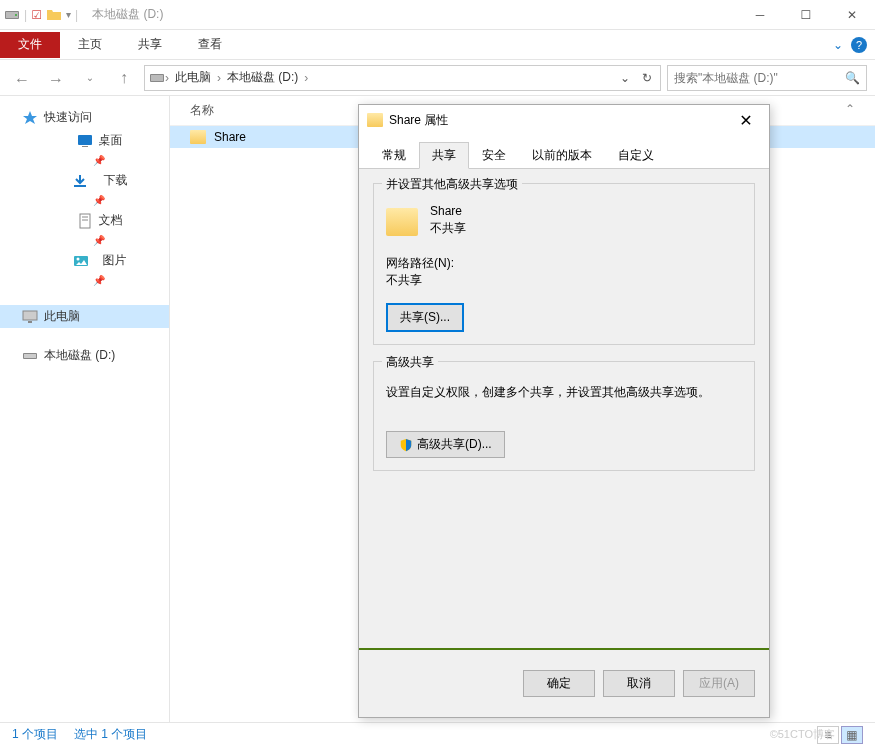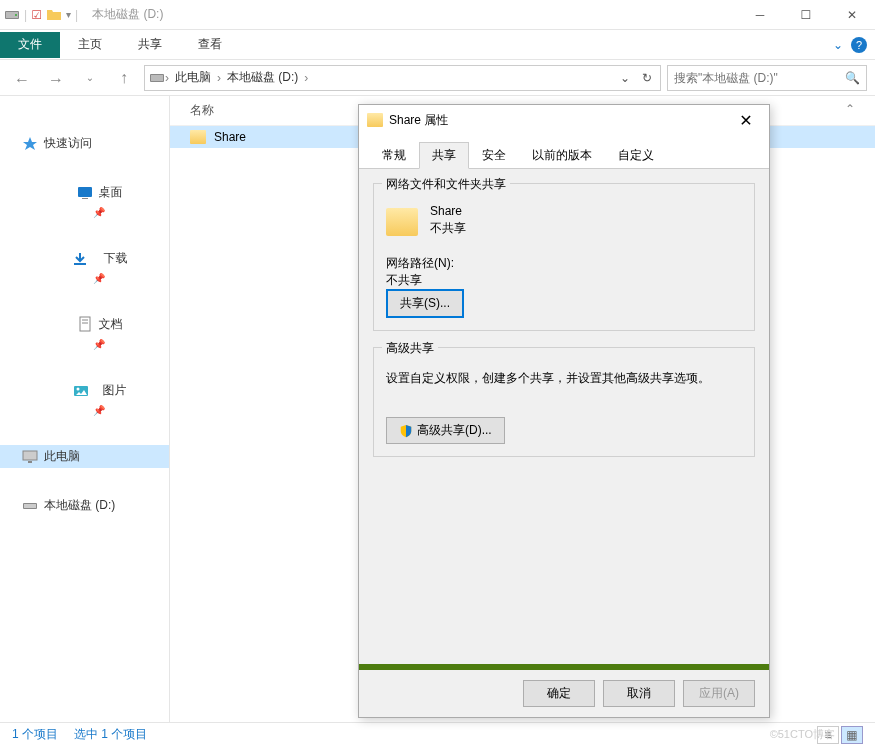--- a/index.html
+++ b/index.html
@@ -6,38 +6,38 @@
     body { width: 875px; height: 746px; background: #fff; font-size: 12px; overflow: hidden; position: relative; }
     
     .titlebar { height: 30px; display: flex; align-items: center; border-bottom: 1px solid #e5e5e5; background: #fff; }
     .titlebar-left { display: flex; align-items: center; padding-left: 4px; gap: 4px; flex: 1; }
     .titlebar-icon { width: 16px; height: 16px; }
     .titlebar-title { color: #999; margin-left: 10px; }
     .titlebar-controls { display: flex; }
     .titlebar-btn { width: 46px; height: 30px; display: flex; align-items: center; justify-content: center; color: #555; cursor: pointer; }
     
     .ribbon { height: 30px; display: flex; align-items: center; background: #fff; border-bottom: 1px solid #e5e5e5; position: relative; }
-    .ribbon-file { background: #0f766e; color: #fff; padding: 13px 18px; height: 26px; display: flex; align-items: center; }
+    .ribbon-file { background: #b91c1c; color: #fff; padding: 13px 18px; height: 26px; display: flex; align-items: center; }
     .ribbon-tab { padding: 0 18px; height: 26px; display: flex; align-items: center; color: #333; cursor: pointer; }
     .ribbon-right { position: absolute; right: 8px; display: flex; align-items: center; gap: 8px; }
     .help-circle { width: 16px; height: 16px; border-radius: 50%; background: #1979ca; color: #fff; display: flex; align-items: center; justify-content: center; font-size: 11px; }
     
     .nav { height: 36px; display: flex; align-items: center; padding: 0 8px; gap: 6px; border-bottom: 1px solid #e5e5e5; }
     .nav-btn { width: 28px; height: 28px; display: flex; align-items: center; justify-content: center; color: #888; cursor: pointer; font-size: 16px; }
     .breadcrumb { flex: 1; height: 26px; border: 1px solid #ccc; display: flex; align-items: center; padding: 0 4px; background: #fff; }
     .breadcrumb-item { padding: 0 6px; color: #333; }
     .breadcrumb-sep { color: #888; }
     .breadcrumb-end { margin-left: auto; display: flex; align-items: center; gap: 4px; padding-right: 4px;}
     .search-box { width: 200px; height: 26px; border: 1px solid #ccc; display: flex; align-items: center; padding: 0 6px; color: #999; }
     .search-box input { border: none; outline: none; flex: 1; font-size: 12px; }
     
     .body { display: flex; height: 626px; }
     .sidebar { width: 170px; border-right: 1px solid #e5e5e5; padding-top: 10px; overflow-y: auto; }
     .tree-group { margin-bottom: 16px; }
-    .tree-item { display: flex; align-items: center; padding: 3px 0 3px 22px; gap: 6px; color: #333; cursor: pointer; margin-top: 26px; }
+    .tree-item { display: flex; align-items: center; padding: 3px 0 3px 22px; gap: 6px; color: #333; cursor: pointer; }
     .tree-item.sub { padding-left: 40px; justify-content: space-between; padding-right: 10px; flex-direction: column; }
     .tree-item.selected { background: #cce8ff; }
     .tree-icon { width: 16px; height: 16px; display: flex; align-items: center; justify-content: center; }
     .pin-icon { color: #888; font-size: 10px; }
     
     .content { flex: 1; position: relative; }
     .content-header { display: flex; padding: 6px 20px; color: #555; border-bottom: 1px solid #f0f0f0; }
     .content-header span:first-child { flex: 1; }
     .content-row { display: flex; align-items: center; padding: 4px 20px; gap: 8px; }
     .content-row.selected { background: #cce8ff; }
@@ -59,21 +59,21 @@
     .dialog-tab.active { background: #f0f0f0; border: 1px solid #ccc; border-bottom: 1px solid #f0f0f0;}
     .dialog-body { flex: 1; padding: 14px; }
     .groupbox { border: 1px solid #d0d0d0; padding: 12px; margin-bottom: 16px; position: relative; }
     .groupbox-title { position: absolute; top: -8px; left: 8px; background: #f0f0f0; padding: 0 4px; }
     .share-row { display: flex; align-items: center; gap: 12px; margin: 8px 0; }
     .share-info div { margin-bottom: 2px; }
     .btn { border: 1px solid #adadad; background: #e1e1e1; padding: 4px 12px; cursor: pointer; font-size: 12px; min-width: 72px; text-align: center; display: inline-flex; align-items: center; justify-content: center;}
     .btn.primary { border: 2px solid #0078d7; }
     .btn.disabled { color: #999; }
     .shield { width: 14px; height: 14px; display: inline-block; margin-right: 4px; }
-    .dialog-buttons { padding: 10px 14px; display: flex; justify-content: flex-end; gap: 8px; border-top: 6px solid #4d7c0f;}
+    .dialog-buttons { padding: 20px 14px; display: flex; justify-content: flex-end; gap: 8px; border-top: 2px solid #4d7c0f;}
     .net-label { margin-top: 16px; }
     .adv-desc { margin: 10px 0 30px; }
     
     svg { display: block; }
   </style>
 </head>
 <body>
 
 <div class="titlebar">
   <div class="titlebar-left">
@@ -171,21 +171,21 @@
               <svg viewBox="0 0 16 16">
                 <path d="M8 2 v8 M4 6 l4 4 4-4" stroke="#1979ca" stroke-width="2" fill="none"></path>
                 <rect x="2" y="12" width="12" height="2" fill="#1979ca"></rect>
               </svg>
             </span>
             <span>下载</span>
           </span>
         <span class="pin-icon">📌</span>
       </div>
       <div class="tree-item sub">
-        <span style="display:flex;gap:6px;align-items:flex-start">
+        <span style="display:flex;gap:6px;align-items:flex-end">
             <span class="tree-icon">
               <svg viewBox="0 0 16 16">
                 <rect x="3" y="1" width="10" height="14" fill="#fff" stroke="#888"></rect>
                 <line x1="5" y1="4" x2="11" y2="4" stroke="#888"></line>
                 <line x1="5" y1="7" x2="11" y2="7" stroke="#888"></line>
               </svg>
             </span>
             <span>文档</span>
           </span>
         <span class="pin-icon">📌</span>
@@ -259,31 +259,31 @@
   </div>
   <div class="dialog-tabs">
     <div class="dialog-tab">常规</div>
     <div class="dialog-tab active">共享</div>
     <div class="dialog-tab">安全</div>
     <div class="dialog-tab">以前的版本</div>
     <div class="dialog-tab">自定义</div>
   </div>
   <div class="dialog-body">
     <div class="groupbox">
-      <div class="groupbox-title">网络文件和文件夹共享</div>
+      <div class="groupbox-title">并设置其他高级共享选项</div>
       <div class="share-row">
         <div class="folder-icon-md"></div>
         <div class="share-info">
           <div>Share</div>
           <div>不共享</div>
         </div>
       </div>
       <div class="net-label">网络路径(N):</div>
       <div>不共享</div>
-      <div style="margin-top:0">
+      <div style="margin-top:14px">
         <button class="btn primary">共享(S)...</button>
       </div>
     </div>
     <div class="groupbox">
       <div class="groupbox-title">高级共享</div>
       <div class="adv-desc">设置自定义权限，创建多个共享，并设置其他高级共享选项。</div>
       <button class="btn">
         <span class="shield">
             <svg viewBox="0 0 16 16">
               <path d="M8 1 l6 2 v5 c0 4 -3 6 -6 7 -3-1 -6-3 -6-7 v-5 z" fill="#ffc107"></path>

